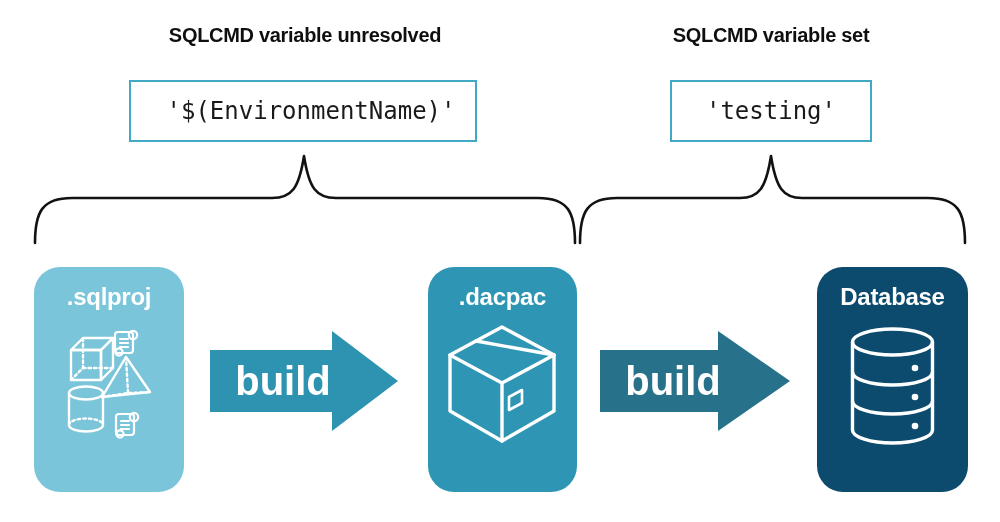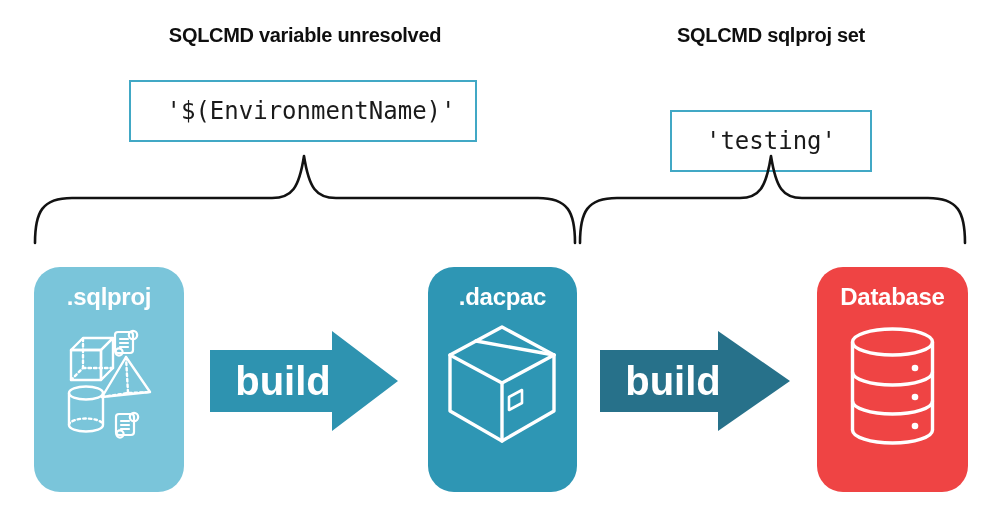--- a/index.html
+++ b/index.html
@@ -12,21 +12,21 @@
     font-size:20px;font-weight:700;letter-spacing:-0.3px;
   }
   #heading-left{left:105px;}
   #heading-right{left:571px;}
   .codebox{
     position:absolute;top:80px;height:62px;background:#fff;
     border:2px solid #41a8c5;box-sizing:border-box;
     display:flex;align-items:center;justify-content:center;
   }
   #codebox-left{left:129px;width:348px;}
-  #codebox-right{left:670px;width:202px;margin-top:30px;}
+  #codebox-right{left:670px;width:202px;}
   .codebox code{
     font-family:"DejaVu Sans Mono",monospace;font-size:24px;font-weight:500;
   }
   .layer{position:absolute;left:0;top:0;width:1000px;height:522px;pointer-events:none;}
   .node{
     position:absolute;top:267px;height:225px;border-radius:26px;box-sizing:border-box;
   }
   #node-sqlproj{left:34px;width:150px;}
   #node-dacpac{left:428px;width:149px;}
   #node-database{left:817px;width:151px;}
@@ -44,21 +44,21 @@
   }
   #arrow-label-build{left:216px;}
   #arrow-label-deploy{left:606px;}
 </style>
 </head>
 <body>
 
 <div class="canvas">
 
   <div class="heading" id="heading-left" style="color: rgb(15, 15, 15);">SQLCMD variable unresolved</div>
-  <div class="heading" id="heading-right" style="color: rgb(15, 15, 15);">SQLCMD sqlproj set</div>
+  <div class="heading" id="heading-right" style="color: rgb(15, 15, 15);">SQLCMD variable set</div>
 
   <div class="codebox" id="codebox-left" style="border-color: rgb(65, 168, 197); padding-left: 16px;">
     <code style="color: rgb(26, 26, 26);">'$(EnvironmentName)'</code>
   </div>
   <div class="codebox" id="codebox-right" style="border-color: rgb(65, 168, 197);">
     <code style="color: rgb(26, 26, 26);">'testing'</code>
   </div>
 
   <svg class="layer" viewBox="0 0 1000 522" fill="none" stroke-width="2.6" stroke-linecap="round" stroke-linejoin="round">
     <path d="M35,243 C35,212 42,198 72,198 L272,198 C292,198 299,188 304,156
@@ -113,21 +113,21 @@
       <g fill="none" stroke-width="3.4" stroke-linejoin="round" stroke-linecap="round" stroke="#ffffff">
         <polygon points="56,4 108,32 56,60 4,32"></polygon>
         <path d="M4,32 V88 L56,118 L108,88 V32"></path>
         <line x1="56" y1="60" x2="56" y2="118"></line>
         <path d="M30,18 L108,32"></path>
         <polygon points="63,74 76,67 76,80 63,87" stroke-width="2.6"></polygon>
       </g>
     </svg>
   </div>
 
-  <div class="node" id="node-database" style="background-color: #ef4444;">
+  <div class="node" id="node-database" style="background-color: #0c4a6e;">
     <div class="node-title" style="color: rgb(255, 255, 255);">Database</div>
     <svg class="node-icon" id="icon-database" viewBox="0 0 95 125">
       <g fill="none" stroke-width="3.4" stroke-linejoin="round" stroke-linecap="round" stroke="#ffffff">
         <ellipse cx="47.5" cy="15" rx="40" ry="13"></ellipse>
         <path d="M7.5,15 V103 M87.5,15 V103"></path>
         <path d="M7.5,103 a40,13 0 0 0 80,0"></path>
         <path d="M7.5,45 a40,13 0 0 0 80,0"></path>
         <path d="M7.5,74 a40,13 0 0 0 80,0"></path>
       </g>
       <g stroke="none" fill="#ffffff">

